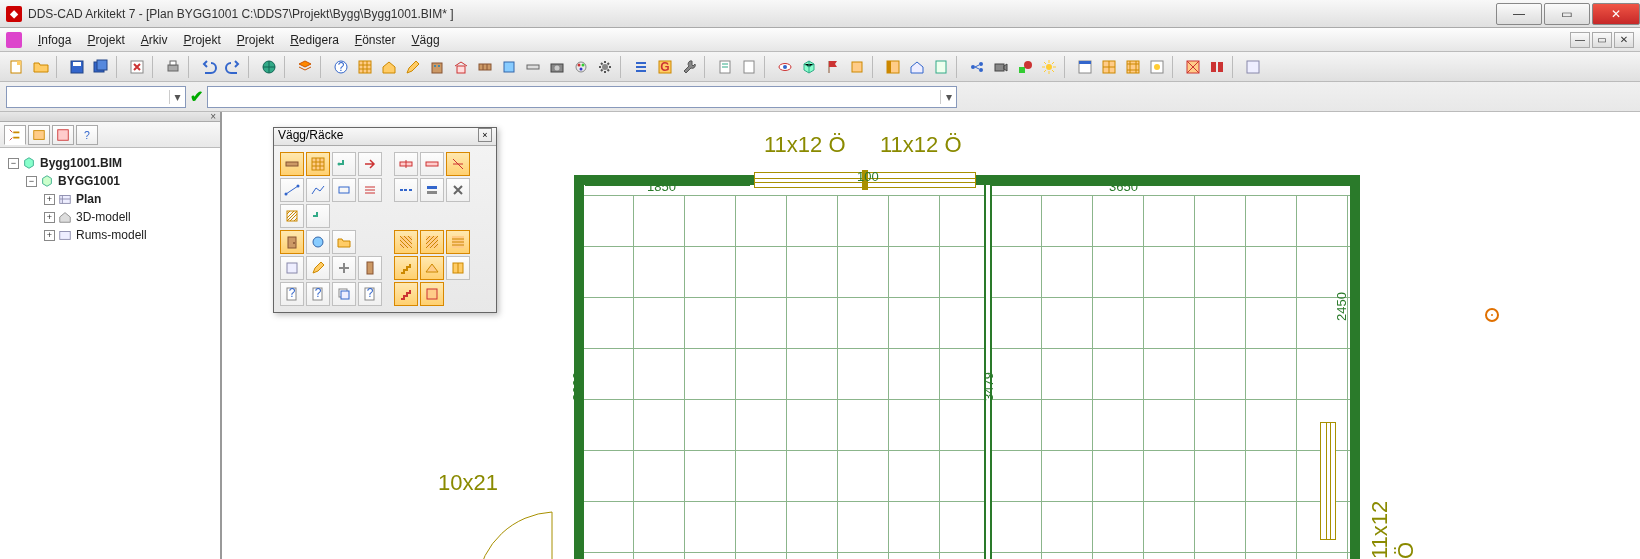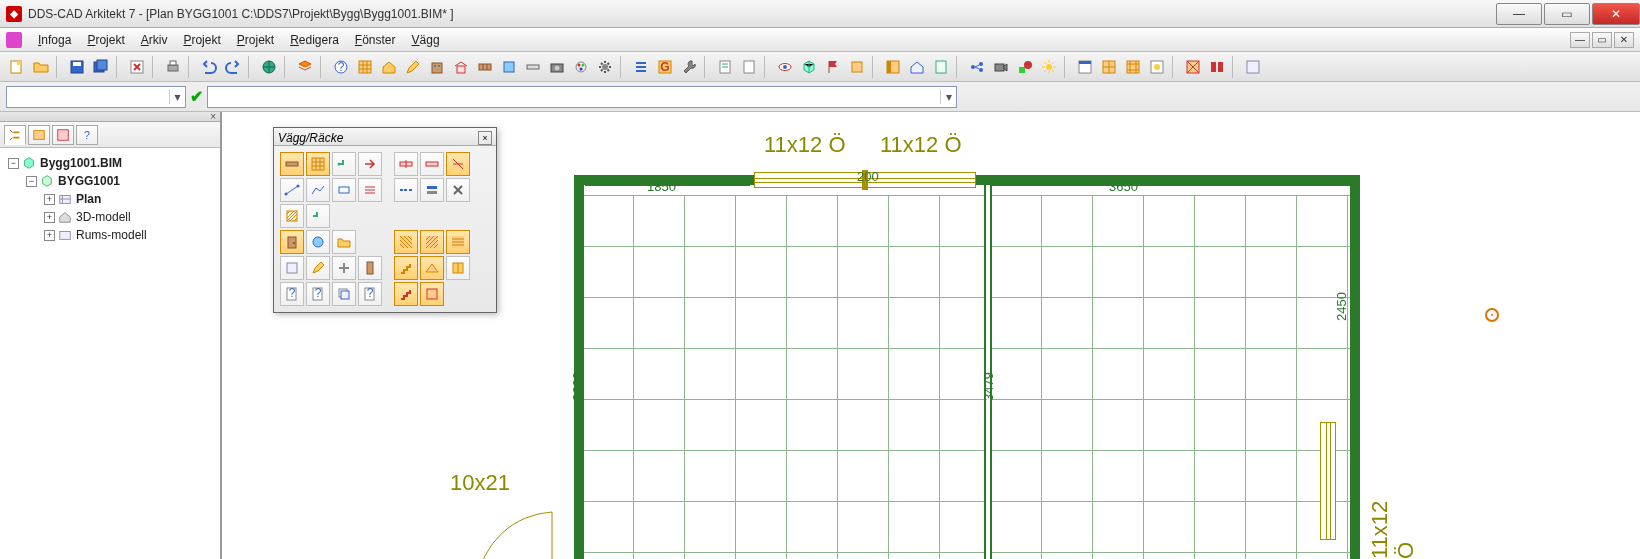--- a/index.html
+++ b/index.html
@@ -54,21 +54,21 @@
 .tree-label.bold { font-weight:bold; }
 
 
 .canvas { flex:1; background:#fff; position:relative; overflow:hidden; }
 .grid-line { position:absolute; background:#8bb58b; }
 .dim-text { position:absolute; color:#2a7a2a; font-size:13px; font-family: Arial; }
 .label-olive { position:absolute; color:#8a8a00; font-size:22px; font-family: Arial; }
 
 
 .palette { position:absolute; left: 273px; top: 127px; width: 224px; background: linear-gradient(#f4f4f4,#e8e8e8); border:1px solid #666; box-shadow: 2px 2px 6px rgba(0,0,0,0.25); }
-.palette-title { height:18px; background: linear-gradient(#f8f8f8,#e4e4e4); border-bottom:1px solid #aaa; display:flex; align-items:flex-end; padding:0 4px; font-size:11px;font-style:italic; }
+.palette-title { height:18px; background: linear-gradient(#f8f8f8,#e4e4e4); border-bottom:1px solid #aaa; display:flex; align-items:flex-start; padding:0 4px; font-size:11px; }
 .palette-title .pc { margin-left:auto; width:14px; height:14px; border:1px solid #888; display:flex; align-items:center; justify-content:center; font-size:9px; }
 .palette-body { padding:6px; display:flex; gap:12px; }
 .pcol { display:grid; grid-template-columns: repeat(4, 24px); grid-auto-rows:24px; gap:2px; }
 .pcol2 { display:grid; grid-template-columns: repeat(3, 24px); grid-auto-rows:24px; gap:2px; }
 .pbtn { width:24px; height:24px; border:1px solid #c0c0c0; background:linear-gradient(#fdfdfd,#f0f0f0); display:flex; align-items:center; justify-content:center; }
 .pbtn.hl { border-color:#d88800; background:linear-gradient(#ffe8b0,#ffd070); }
 .pbtn svg { width:16px; height:16px; }
 
 .marker { position:absolute; width:14px; height:14px; border:2px solid #e07000; border-radius:50%; }
 .marker::after { content:''; position:absolute; left:4px; top:4px; width:2px; height:2px; background:#e07000; border-radius:50%; }
@@ -524,30 +524,30 @@
 
     <div style="position:absolute; left:1098px; top:310px; width:16px; height:118px; background:#fff; border:1px solid #a89000;">
       <div style="position:absolute; top:0; left:5px; bottom:0; width:1px; background:#a89000;"></div>
       <div style="position:absolute; top:0; left:9px; bottom:0; width:1px; background:#a89000;"></div>
     </div>
 
     <div style="position:absolute; left:363px; top:73px; width:165px; height:1px; background:#2a7a2a;"></div>
     <div style="position:absolute; left:770px; top:73px; width:360px; height:1px; background:#2a7a2a;"></div>
 
     <div class="dim-text" style="left:425px; top:67px;">1850</div>
-    <div class="dim-text" style="left:635px; top:57px;">200</div>
+    <div class="dim-text" style="left:635px; top:57px;">100</div>
     <div class="dim-text" style="left:887px; top:67px;">3650</div>
     <div class="dim-text" style="left:348px; top:260px; writing-mode:vertical-rl; transform:rotate(180deg);">3600</div>
     <div class="dim-text" style="left:759px; top:260px; writing-mode:vertical-rl; transform:rotate(180deg);">3479</div>
     <div class="dim-text" style="left:1112px; top:180px; writing-mode:vertical-rl; transform:rotate(180deg);">2450</div>
 
     <div class="label-olive" style="left:542px; top:20px;">11x12 Ö</div>
     <div class="label-olive" style="left:658px; top:20px;">11x12 Ö</div>
     <div class="label-olive" style="left:1145px; top:370px; writing-mode:vertical-rl; transform:rotate(180deg);">11x12 Ö</div>
-    <div class="label-olive" style="left:228px; top:358px;">10x21</div>
+    <div class="label-olive" style="left:216px; top:358px;">10x21</div>
 
     <svg style="position:absolute; left:160px; top:390px; width:180px; height:90px;">
       <path d="M 170 80 L 170 10 A 80 80 0 0 0 95 80" fill="none" stroke="#a89000" stroke-width="1"></path>
       <path d="M 10 80 L 90 80" fill="none" stroke="#2a7a2a" stroke-width="2"></path>
       <path d="M 170 80 L 180 80" fill="none" stroke="#2a7a2a" stroke-width="2"></path>
     </svg>
 
     <div class="marker" style="left:1263px; top:196px;"></div>
   </div>
 </div>

